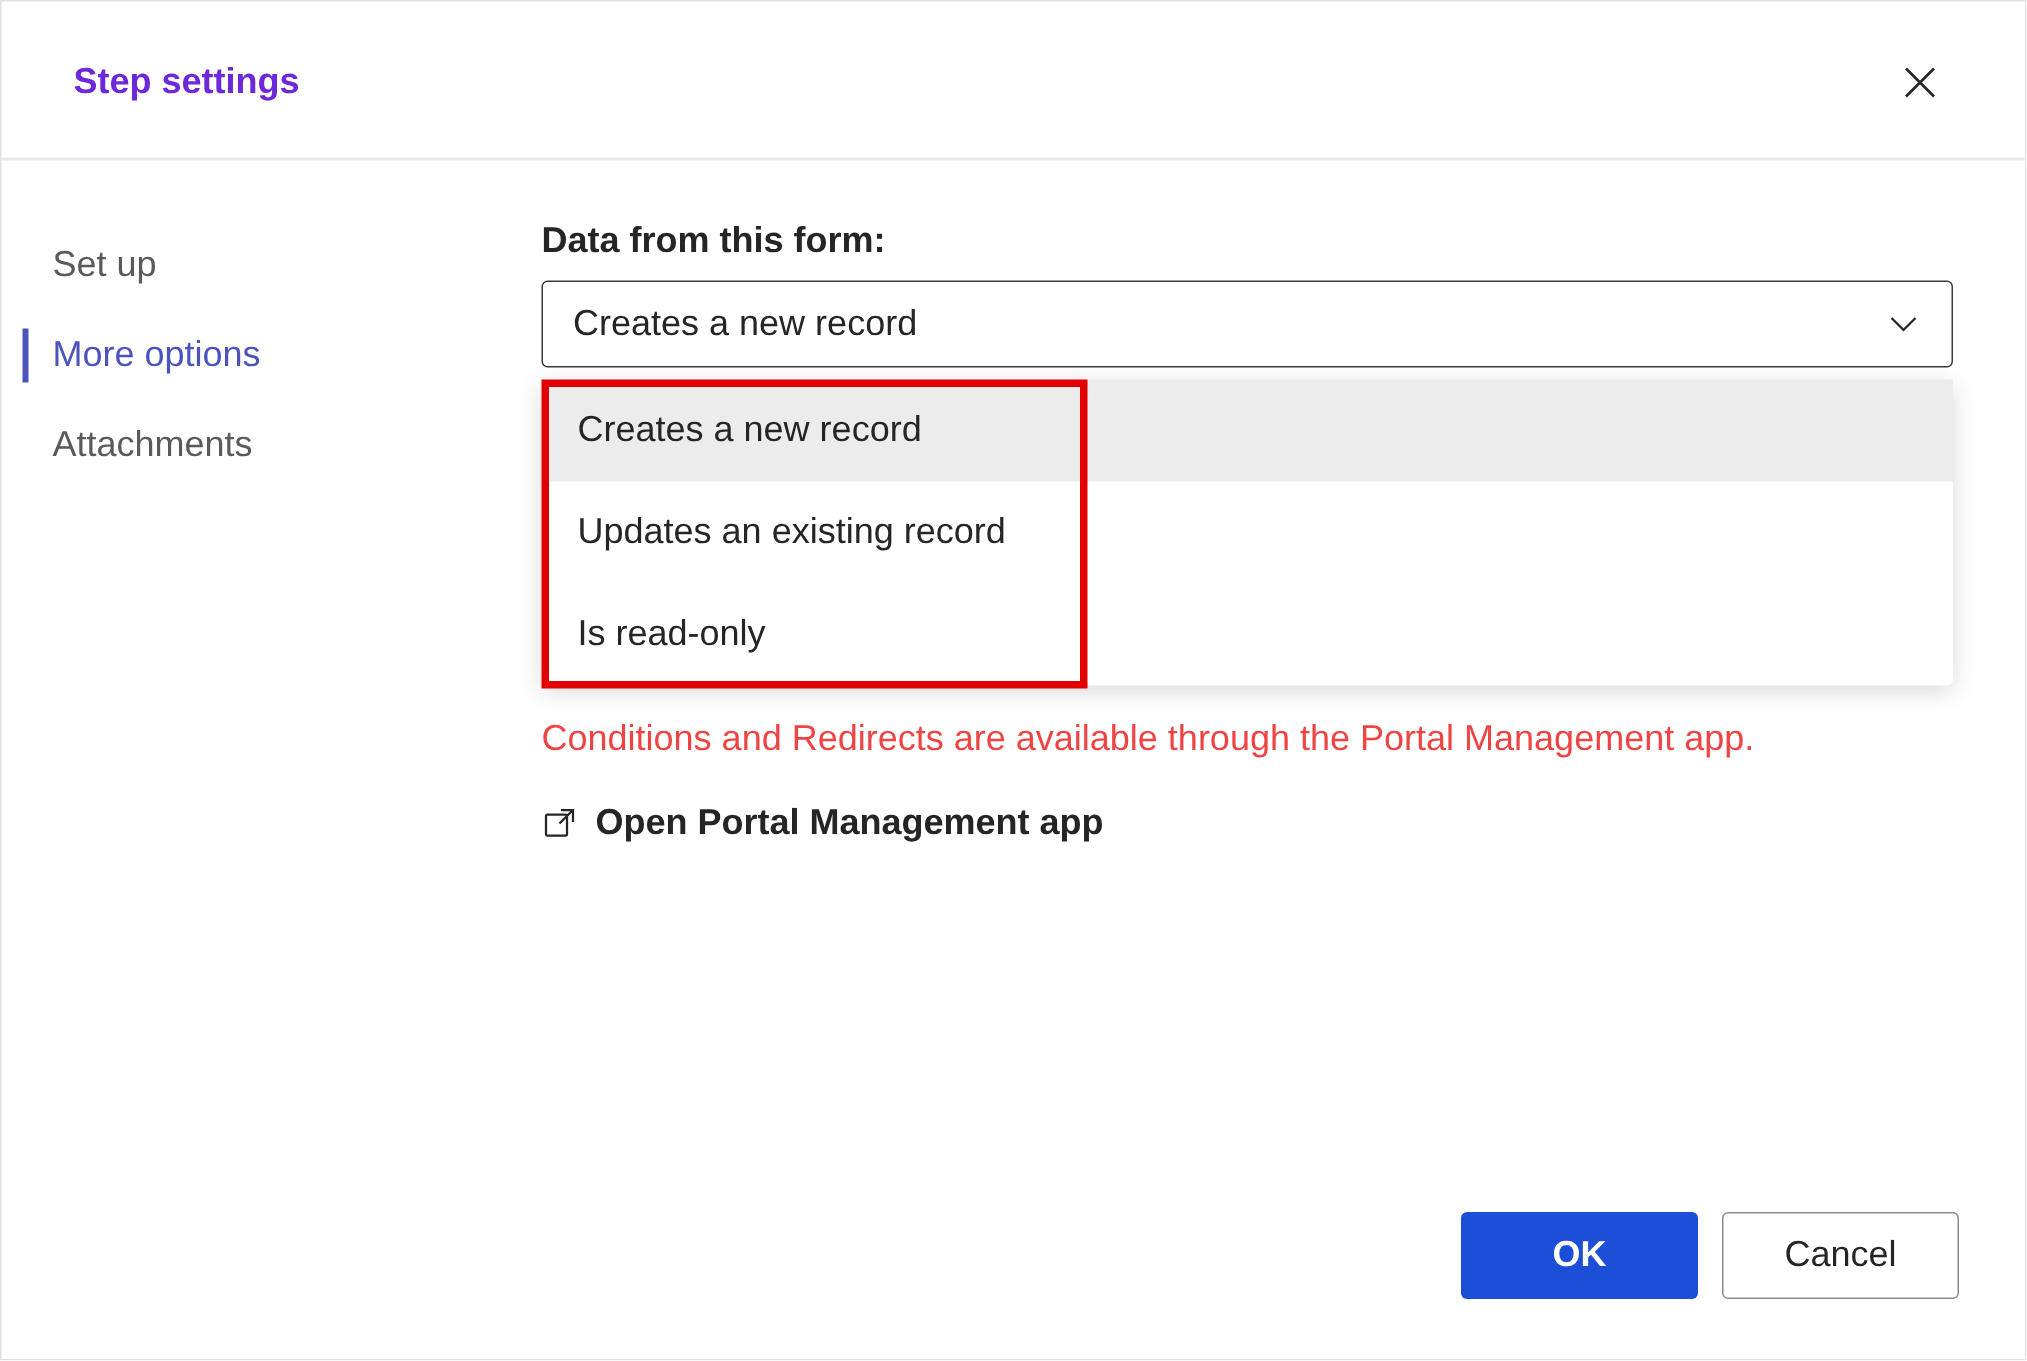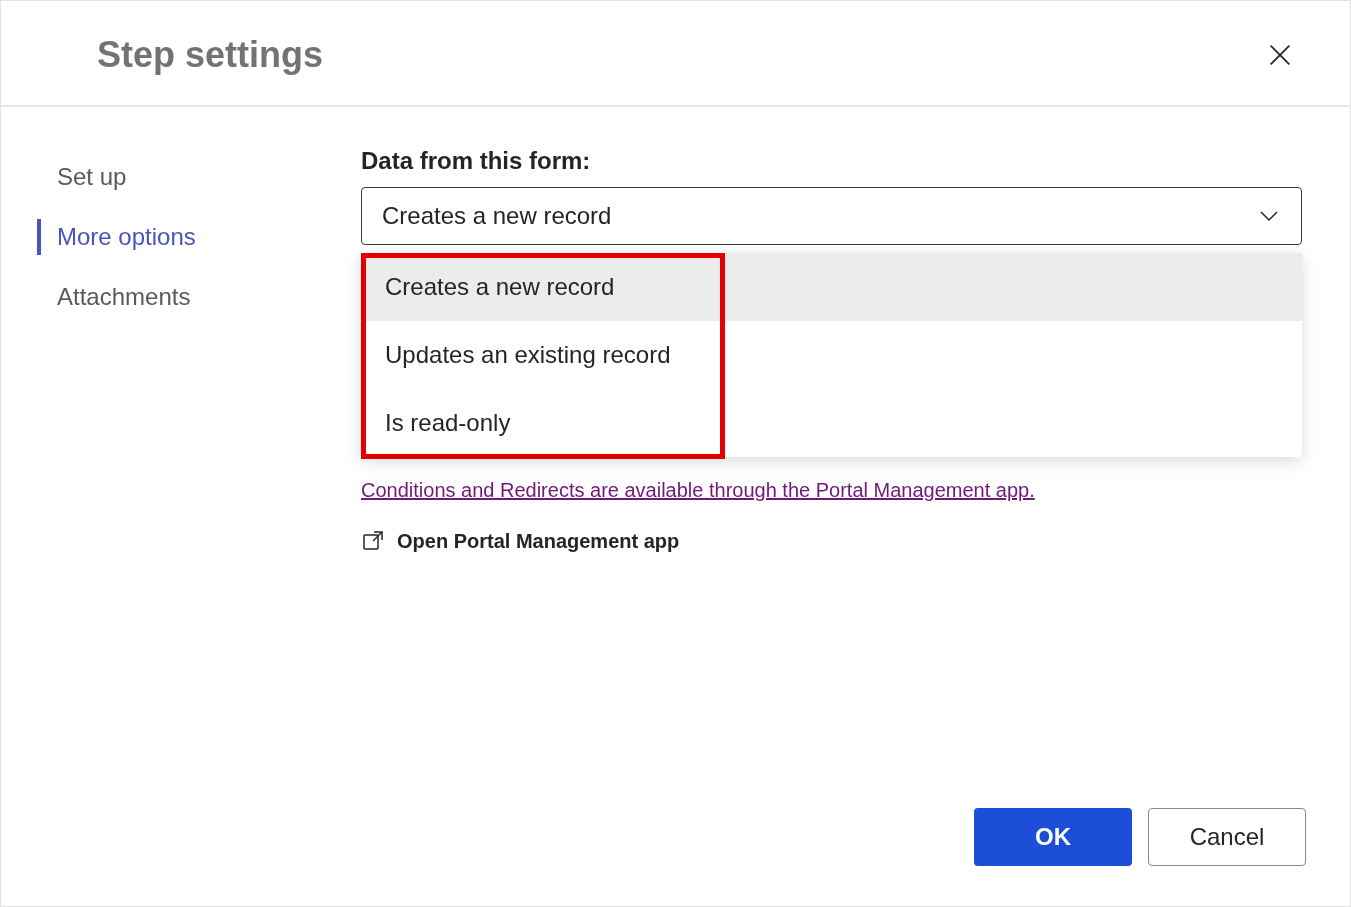--- a/index.html
+++ b/index.html
@@ -27,24 +27,23 @@
     
     .dialog-header {
       display: flex;
       justify-content: space-between;
       align-items: center;
       padding: 32px 48px 28px 48px;
       border-bottom: 2px solid #e9e9e9;
     }
     
     .dialog-title {
-      font-size: 36px;
-      font-weight: 600;
-      color: #737373;
-      margin-left: 48px;
+      font-size: 24px;
+      font-weight: 600;
+      color: #6d28d9;
     }
     
     .close-button {
       background: none;
       border: none;
       cursor: pointer;
       padding: 8px;
       display: flex;
       align-items: center;
       justify-content: center;
@@ -60,21 +59,21 @@
     
     .dialog-body {
       flex: 1;
       display: flex;
       padding-top: 40px;
       position: relative;
     }
     
     .sidebar {
       width: 340px;
-      padding-left: 36px;
+      padding-left: 14px;
     }
     
     .sidebar-item {
       padding: 16px 0 16px 20px;
       font-size: 24px;
       color: #5a5a5a;
       cursor: pointer;
       position: relative;
     }
     
@@ -160,44 +159,43 @@
       left: 0;
       width: 364px;
       height: 206px;
       border: 5px solid #e30000;
       z-index: 20;
       pointer-events: none;
     }
     
     .description-text {
       margin-top: 230px;
-      font-size: 20px;
-      color: #701a75;
+      font-size: 24px;
+      color: #ef4444;
       line-height: 1.5;
-      text-decoration: underline;
     }
     
     .link-row {
       display: flex;
       align-items: center;
       gap: 12px;
       margin-top: 24px;
       cursor: pointer;
     }
     
     .external-link-icon {
       width: 24px;
       height: 24px;
       stroke: #252525;
       stroke-width: 1.5;
       fill: none;
     }
     
     .link-text {
-      font-size: 20px;
+      font-size: 24px;
       font-weight: 600;
       color: #252525;
       text-align: right;
     }
     
     .dialog-footer {
       display: flex;
       justify-content: flex-end;
       gap: 16px;
       padding: 20px 44px 40px 44px;

